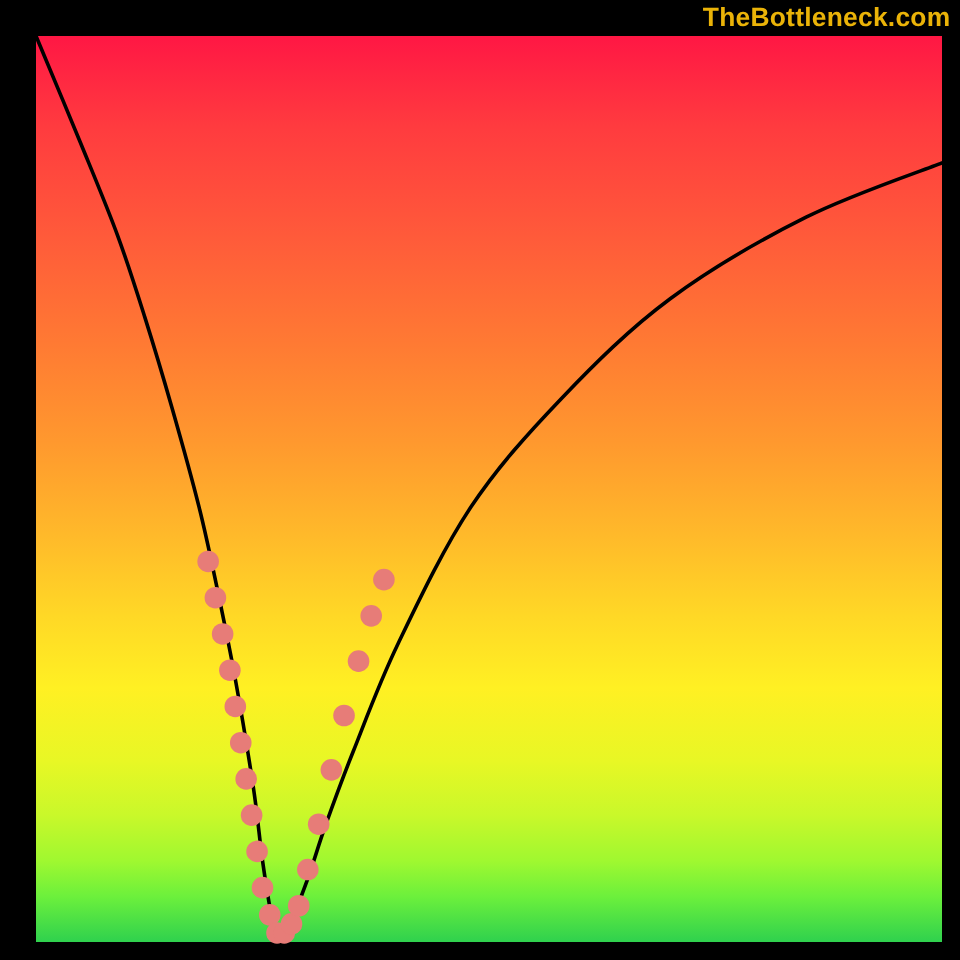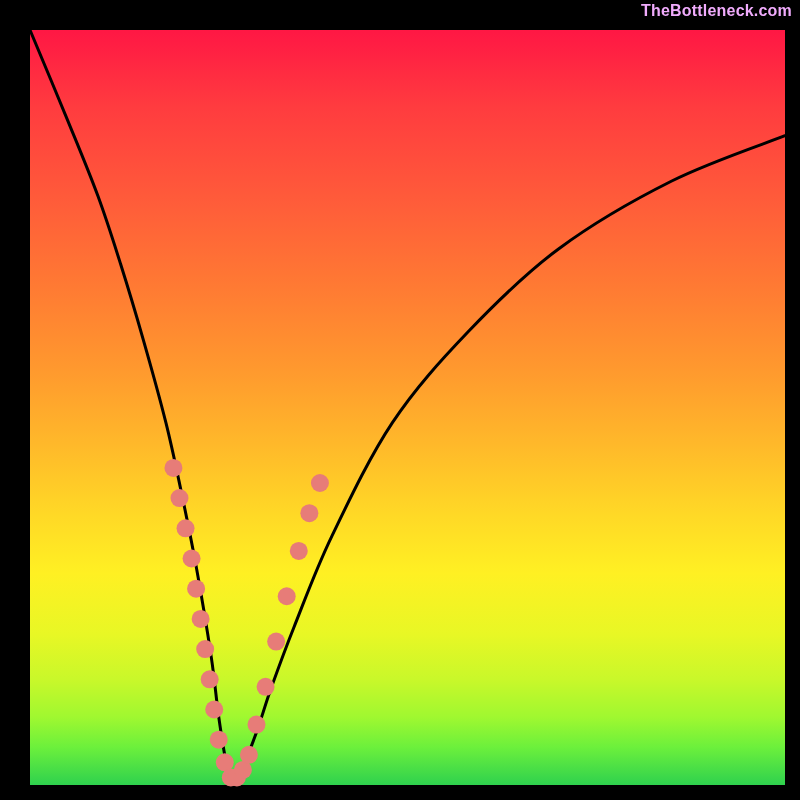--- a/index.html
+++ b/index.html
@@ -14,22 +14,22 @@
   .frame {
     position: relative;
     width: 800px;
     height: 800px;
     background: #000;
   }
   .watermark {
     position: absolute;
     top: 2px;
     right: 8px;
-    color: #f0abfc;
-    font-size: 16px;
+    color: #eab308;
+    font-size: 22px;
     font-weight: 600;
     letter-spacing: 0.2px;
     z-index: 10;
   }
   .plot-area {
     position: absolute;
     left: 30px;
     top: 30px;
     width: 755px;
     height: 755px;

